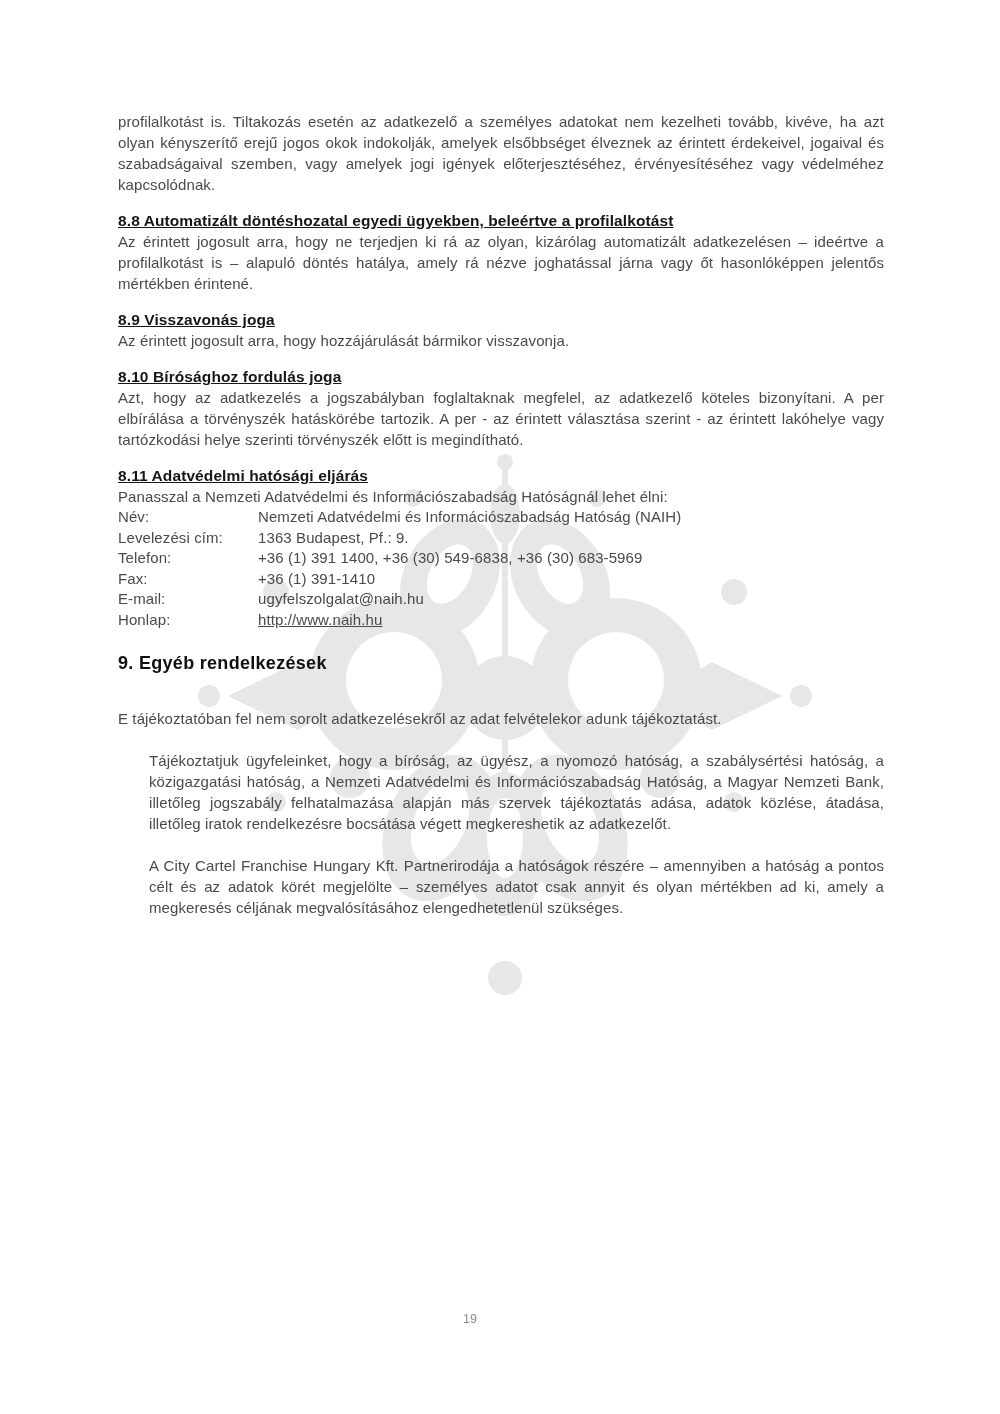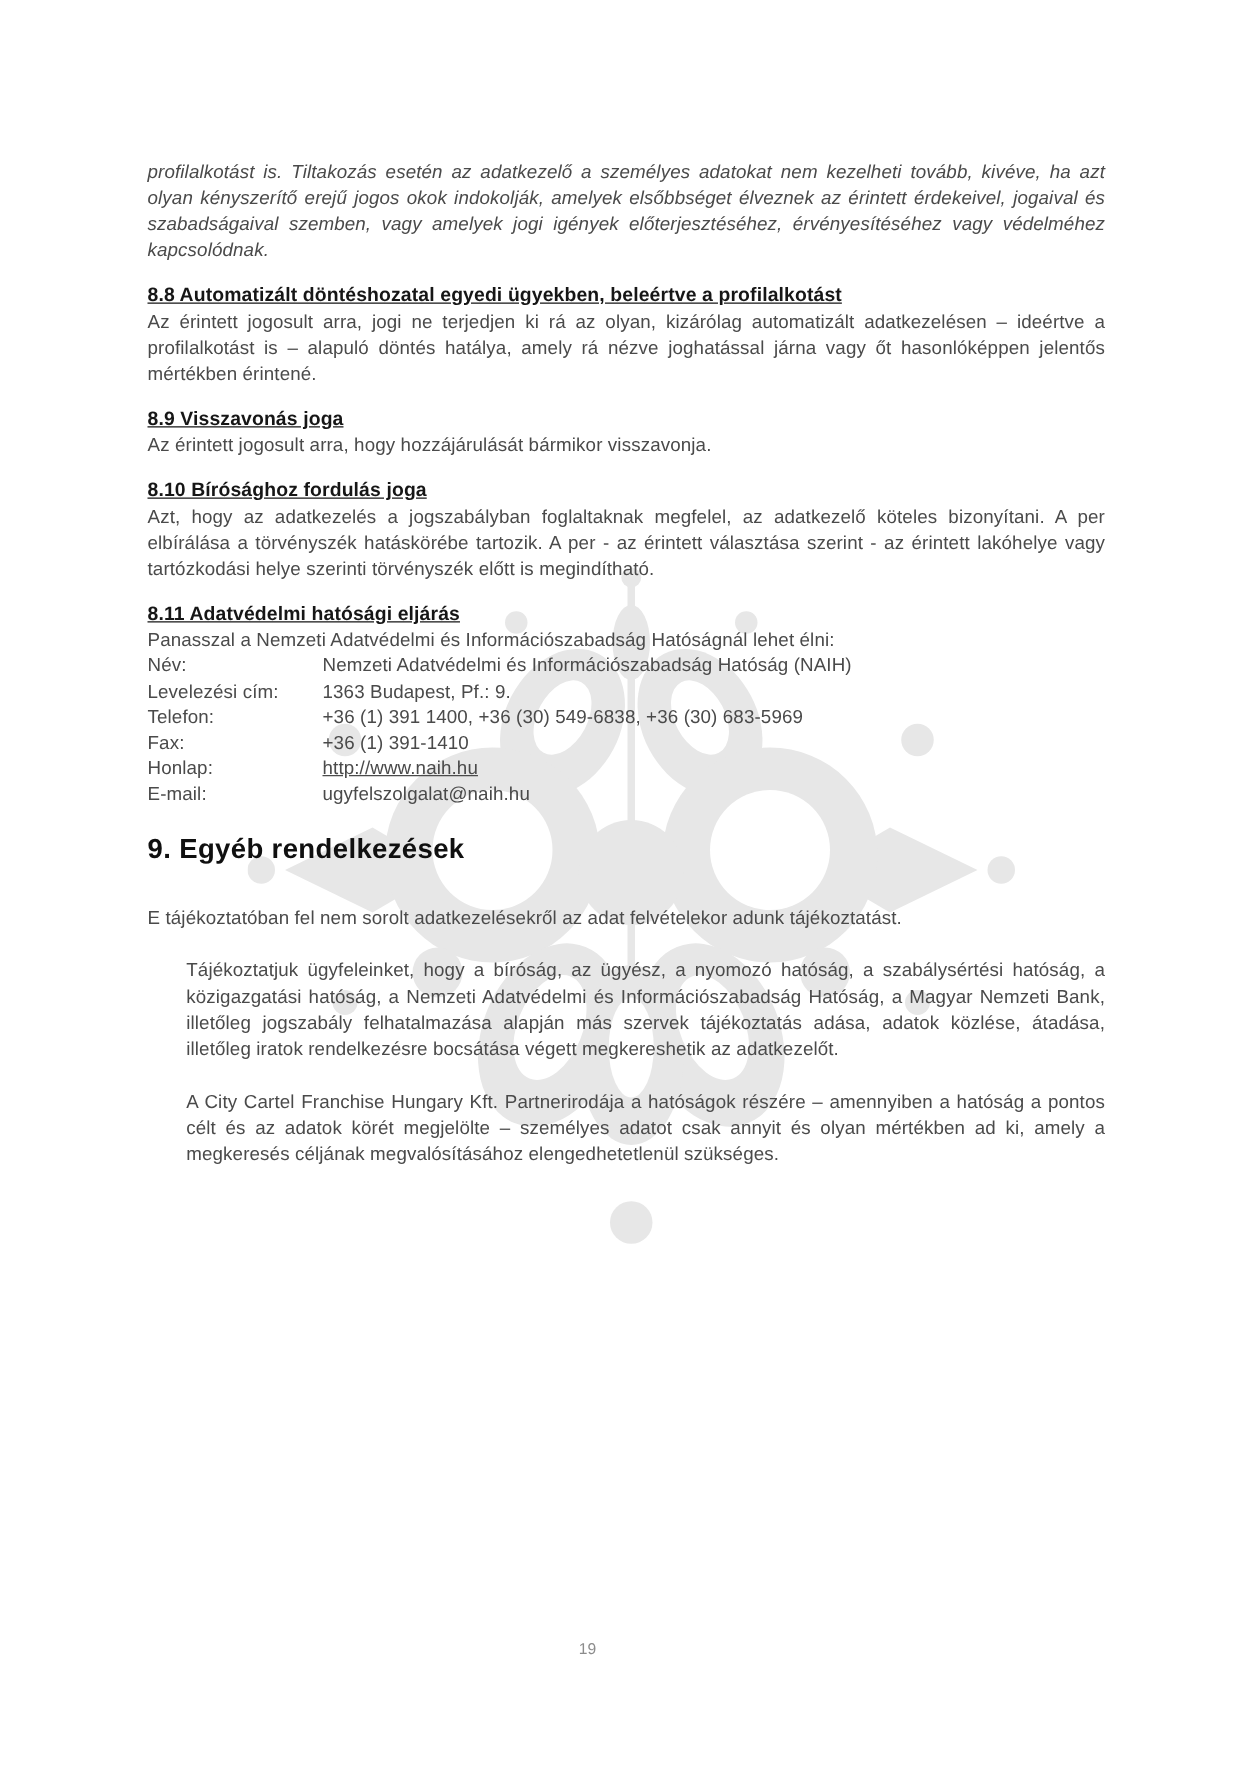--- a/index.html
+++ b/index.html
@@ -35,29 +35,29 @@
     text-align: justify;
   }
   .subsection-heading {
     margin: 15px 0 0 0;
     font-size: 15.5px;
     line-height: 21px;
     font-weight: bold;
     color: #161616;
     text-decoration: underline;
   }
-  .intro-para { margin-top: 16px; font-style: italic; }
+  .intro-para { margin-top: 0; }
   .contact-table { margin: 0; }
   .contact-row { display: flex; line-height: 20.5px; align-items: flex-end; }
   .contact-label { flex: 0 0 140px; }
   .contact-value { flex: 1; }
   .link { text-decoration: underline; color: #4a4a4a; cursor: pointer; }
   .chapter-heading {
     margin: 20px 0 0 0;
-    font-size: 22px;
+    font-size: 18px;
     line-height: 26px;
     font-weight: bold;
     color: #101010;
     letter-spacing: 0.3px;
   }
   .gap-para { margin-top: 21px; margin-left: 31px; }
   .first-after-chapter { margin-top: 32px; }
   .page-footer {
     position: absolute;
     top: 1312px;
@@ -118,21 +118,21 @@
     <ellipse cx="372" cy="376" rx="26" ry="44" transform="rotate(-22 372 376)"></ellipse>
     <ellipse cx="307" cy="392" rx="18" ry="40"></ellipse>
   </g>
 </svg>
 
 <div class="page-content">
 
   <p class="para intro-para">profilalkotást is. Tiltakozás esetén az adatkezelő a személyes adatokat nem kezelheti tovább, kivéve, ha azt olyan kényszerítő erejű jogos okok indokolják, amelyek elsőbbséget élveznek az érintett érdekeivel, jogaival és szabadságaival szemben, vagy amelyek jogi igények előterjesztéséhez, érvényesítéséhez vagy védelméhez kapcsolódnak.</p>
 
   <h3 class="subsection-heading">8.8 Automatizált döntéshozatal egyedi ügyekben, beleértve a profilalkotást</h3>
-  <p class="para">Az érintett jogosult arra, jogi ne terjedjen ki rá az olyan, kizárólag automatizált adatkezelésen – ideértve a profilalkotást is – alapuló döntés hatálya, amely rá nézve joghatással járna vagy őt hasonlóképpen jelentős mértékben érintené.</p>
+  <p class="para">Az érintett jogosult arra, hogy ne terjedjen ki rá az olyan, kizárólag automatizált adatkezelésen – ideértve a profilalkotást is – alapuló döntés hatálya, amely rá nézve joghatással járna vagy őt hasonlóképpen jelentős mértékben érintené.</p>
 
   <h3 class="subsection-heading">8.9 Visszavonás joga</h3>
   <p class="para">Az érintett jogosult arra, hogy hozzájárulását bármikor visszavonja.</p>
 
   <h3 class="subsection-heading">8.10 Bírósághoz fordulás joga</h3>
   <p class="para">Azt, hogy az adatkezelés a jogszabályban foglaltaknak megfelel, az adatkezelő köteles bizonyítani. A per elbírálása a törvényszék hatáskörébe tartozik. A per - az érintett választása szerint - az érintett lakóhelye vagy tartózkodási helye szerinti törvényszék előtt is megindítható.</p>
 
   <h3 class="subsection-heading">8.11 Adatvédelmi hatósági eljárás</h3>
   <p class="para">Panasszal a Nemzeti Adatvédelmi és Információszabadság Hatóságnál lehet élni:</p>
 
@@ -147,28 +147,28 @@
     </div>
     <div class="contact-row">
       <span class="contact-label">Telefon:</span>
       <span class="contact-value">+36 (1) 391 1400, +36 (30) 549-6838, +36 (30) 683-5969</span>
     </div>
     <div class="contact-row">
       <span class="contact-label">Fax:</span>
       <span class="contact-value">+36 (1) 391-1410</span>
     </div>
     <div class="contact-row">
+      <span class="contact-label">E-mail:</span>
+      <span class="contact-value">ugyfelszolgalat@naih.hu</span>
+    </div>
+    <div class="contact-row">
       <span class="contact-label">Honlap:</span>
       <span class="contact-value">
         <span class="link">http://www.naih.hu</span>
       </span>
-    </div>
-    <div class="contact-row">
-      <span class="contact-label">E-mail:</span>
-      <span class="contact-value">ugyfelszolgalat@naih.hu</span>
     </div>
   </div>
 
   <h2 class="chapter-heading">9. Egyéb rendelkezések</h2>
 
   <p class="para first-after-chapter">E tájékoztatóban fel nem sorolt adatkezelésekről az adat felvételekor adunk tájékoztatást.</p>
 
   <p class="para gap-para">Tájékoztatjuk ügyfeleinket, hogy a bíróság, az ügyész, a nyomozó hatóság, a szabálysértési hatóság, a közigazgatási hatóság, a Nemzeti Adatvédelmi és Információszabadság Hatóság, a Magyar Nemzeti Bank, illetőleg jogszabály felhatalmazása alapján más szervek tájékoztatás adása, adatok közlése, átadása, illetőleg iratok rendelkezésre bocsátása végett megkereshetik az adatkezelőt.</p>
 
   <p class="para gap-para">A City Cartel Franchise Hungary Kft. Partnerirodája a hatóságok részére – amennyiben a hatóság a pontos célt és az adatok körét megjelölte – személyes adatot csak annyit és olyan mértékben ad ki, amely a megkeresés céljának megvalósításához elengedhetetlenül szükséges.</p>

